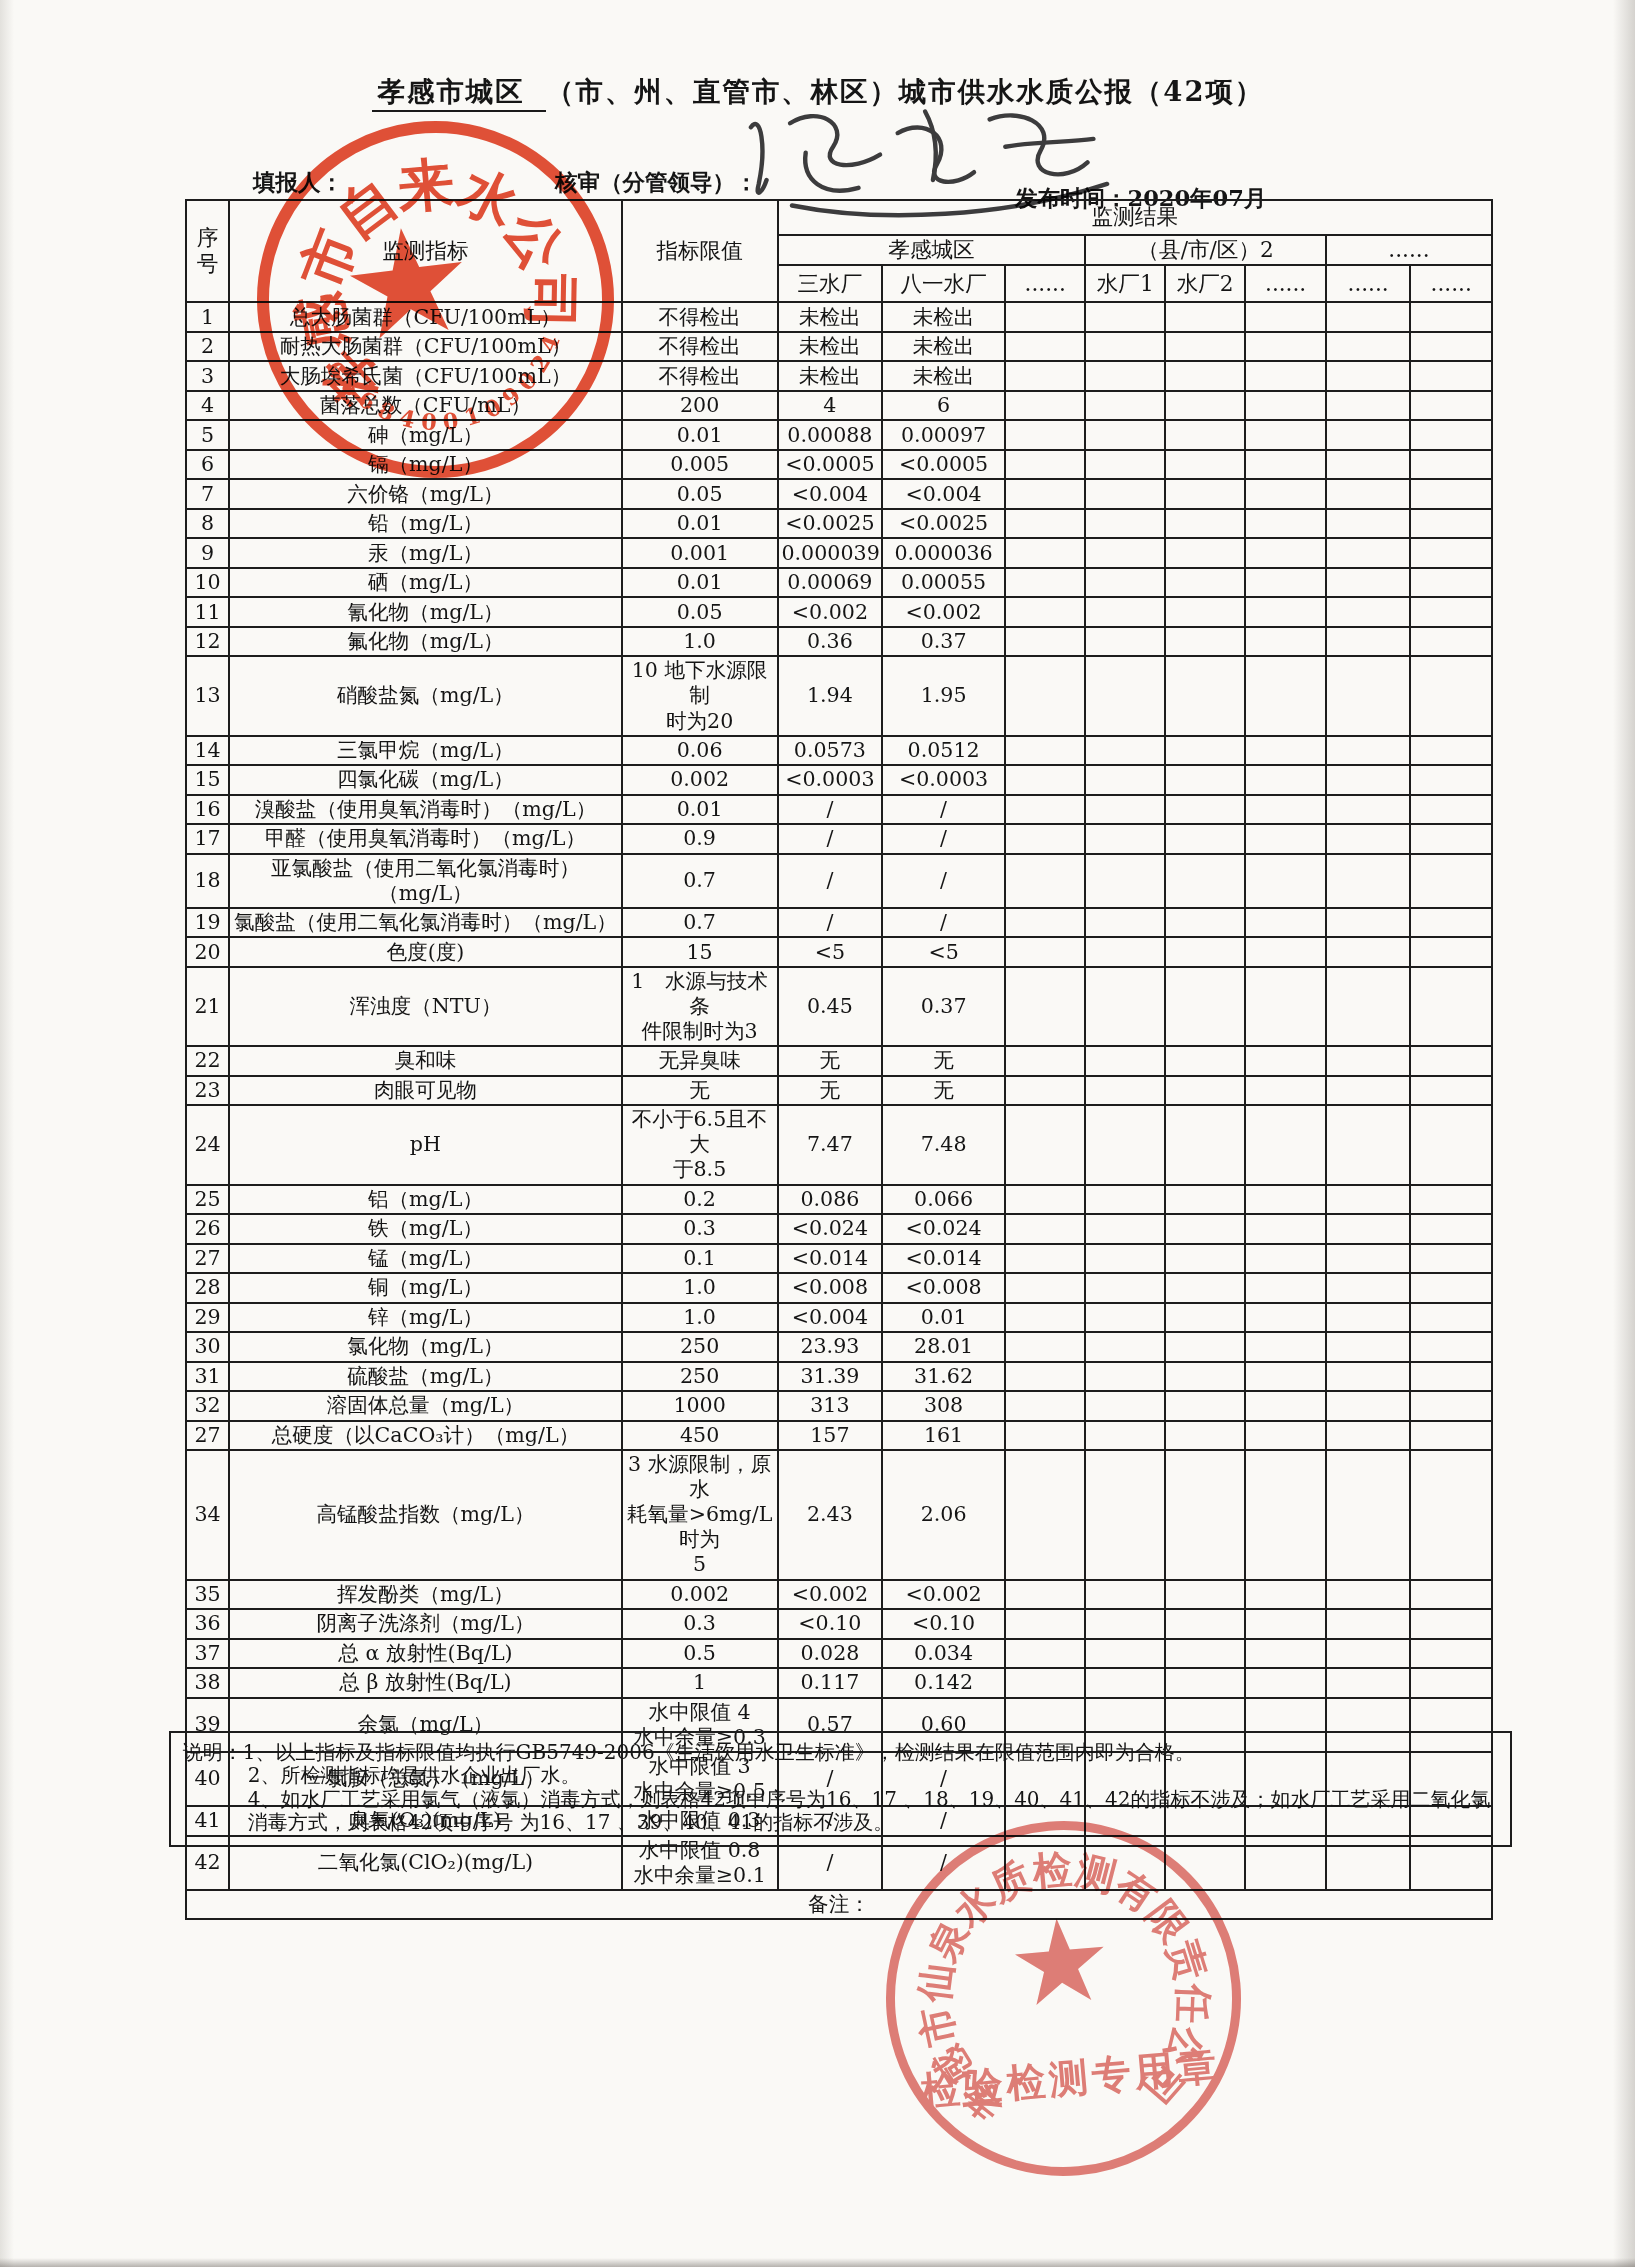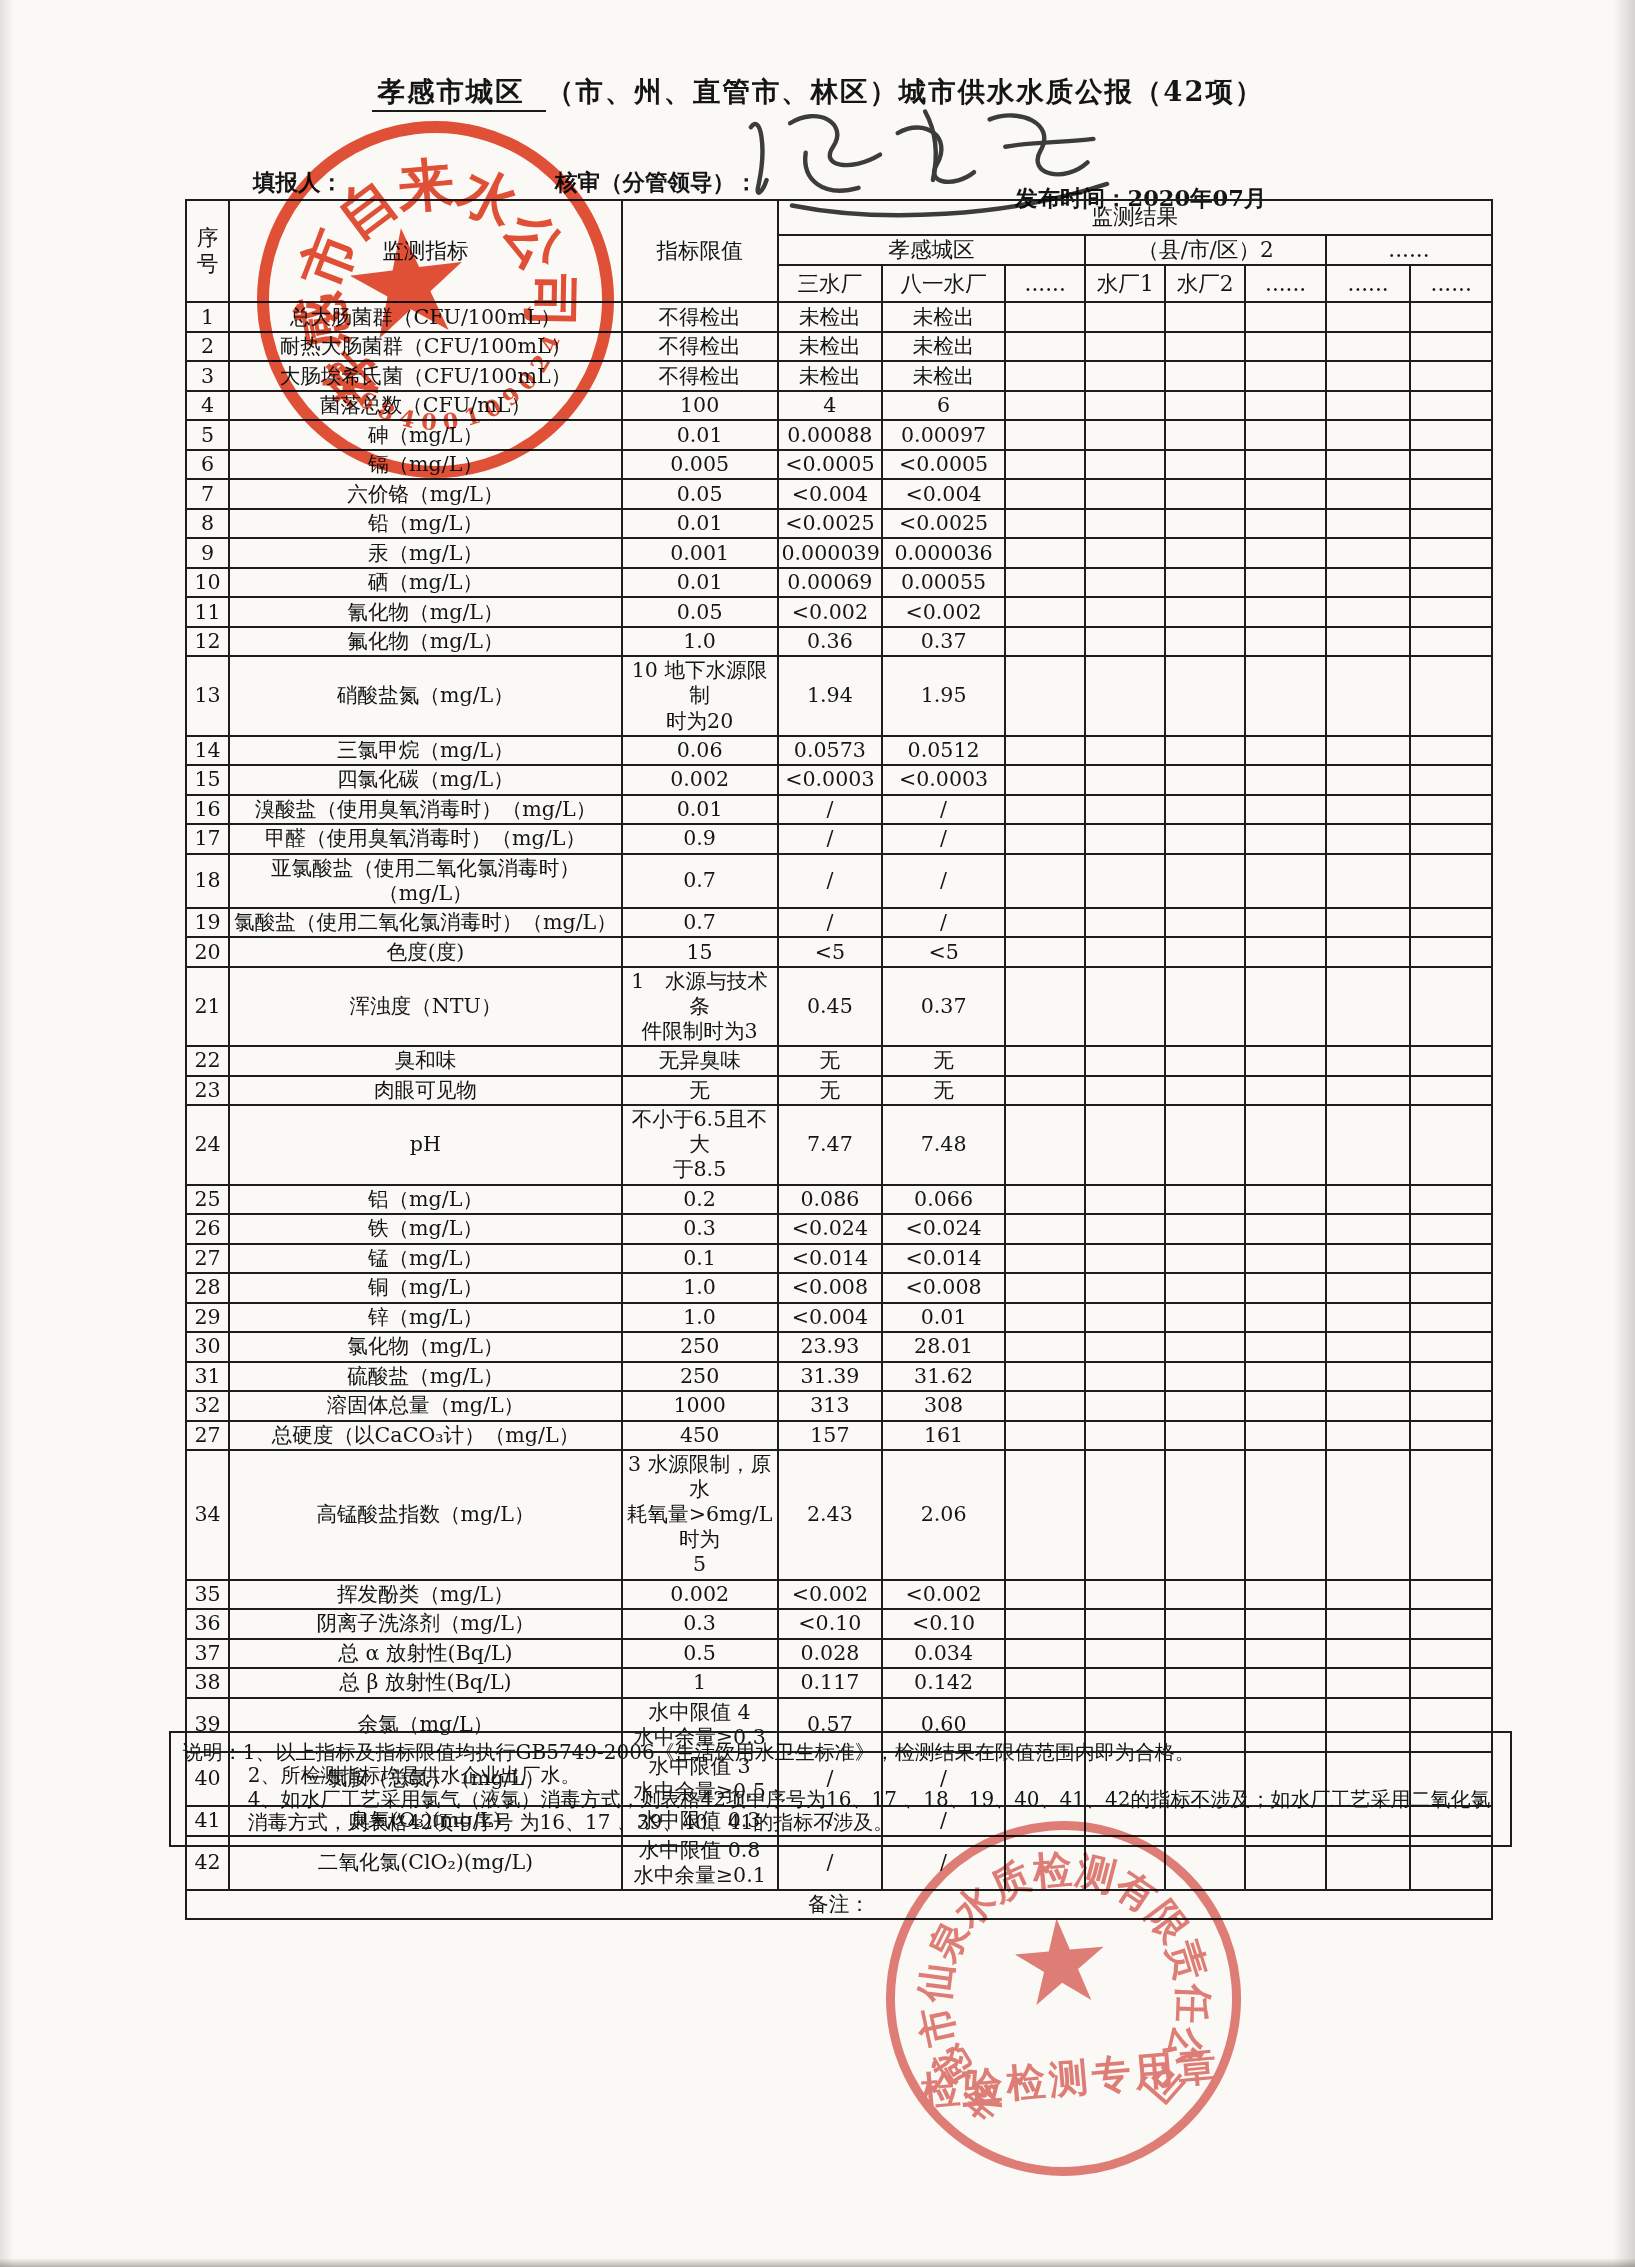--- a/index.html
+++ b/index.html
@@ -204,21 +204,21 @@
       <td></td>
       <td></td>
       <td></td>
       <td></td>
       <td></td>
       <td></td>
     </tr>
         <tr>
       <td>4</td>
       <td class="name">菌落总数（CFU/mL）</td>
-      <td class="limit">100</td>
+      <td class="limit">200</td>
       <td class="val">4</td>
       <td class="val">6</td>
       <td></td>
       <td></td>
       <td></td>
       <td></td>
       <td></td>
       <td></td>
     </tr>
         <tr>

